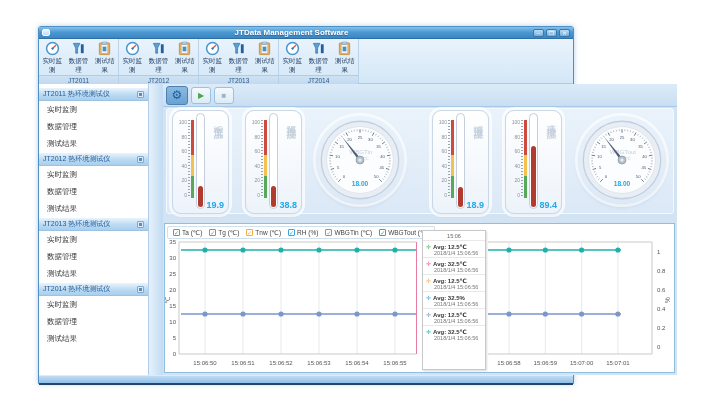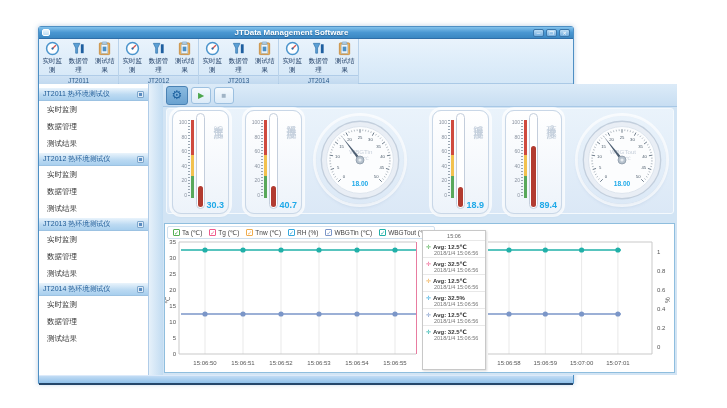--- a/index.html
+++ b/index.html
@@ -243,38 +243,38 @@
               <span>40</span>
               <span>20</span>
               <span>0</span>
             </div>
         <div class="tticks"></div>
         <div class="tstrip"></div>
         <div class="ttube">
               <div class="tfill" style="height: 22.5%;"></div>
             </div>
         <div class="tlabel"><span>空气温度</span><span class="tunit">℃</span></div>
-        <div class="tvalue">30.3</div>
+        <div class="tvalue">19.9</div>
       </div>
       <div class="thermo" style="left:78px">
         <div class="tscale">
               <span>100</span>
               <span>80</span>
               <span>60</span>
               <span>40</span>
               <span>20</span>
               <span>0</span>
             </div>
         <div class="tticks"></div>
         <div class="tstrip"></div>
         <div class="ttube">
               <div class="tfill" style="height: 22.7%;"></div>
             </div>
         <div class="tlabel"><span>黑球温度</span><span class="tunit">℃</span></div>
-        <div class="tvalue">40.7</div>
+        <div class="tvalue">38.8</div>
       </div>
       <div class="dial" style="left:149px"><svg viewBox="0 0 100 100" width="88" height="88">
               <circle cx="50" cy="50" r="44" fill="#e9eef5" stroke="#c3cfdd" stroke-width="1.5"></circle>
               <circle cx="50" cy="50" r="38" fill="#fcfdfe" stroke="#dbe3ec" stroke-width="1"></circle>
               <line x1="28.079689783217024" y1="71.92031021678298" x2="25.251262658470836" y2="74.74873734152916" stroke="#5a6a7a" stroke-width="1"></line>
               <line x1="24.57306298839895" y1="71.03499166170675" x2="23.03203650284737" y2="72.30983964120412" stroke="#5a6a7a" stroke-width="0.5"></line>
               <line x1="22.706341048939464" y1="68.5487514691203" x2="21.05217990039034" y2="69.67291822482457" stroke="#5a6a7a" stroke-width="0.5"></line>
               <line x1="21.081879558552497" y1="65.8978712453566" x2="19.329266198464772" y2="66.86137859356003" stroke="#5a6a7a" stroke-width="0.5"></line>
               <line x1="19.71409735242862" y1="63.10588039094775" x2="17.878588101060657" y2="63.900176172217314" stroke="#5a6a7a" stroke-width="0.5"></line>
               <line x1="20.517247994850237" y1="59.57952682562337" x2="16.713021929669623" y2="60.815594803123155" stroke="#5a6a7a" stroke-width="1"></line>

